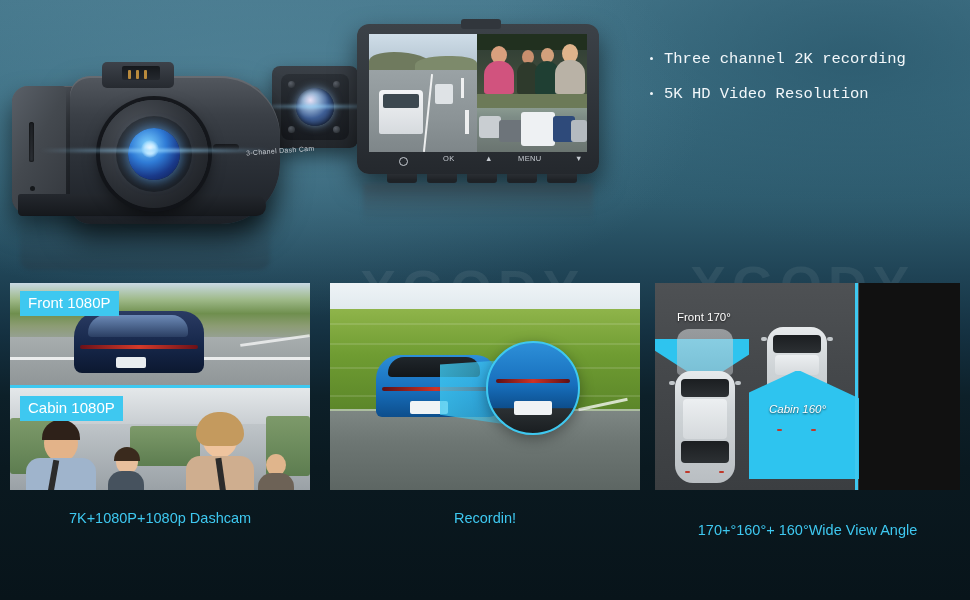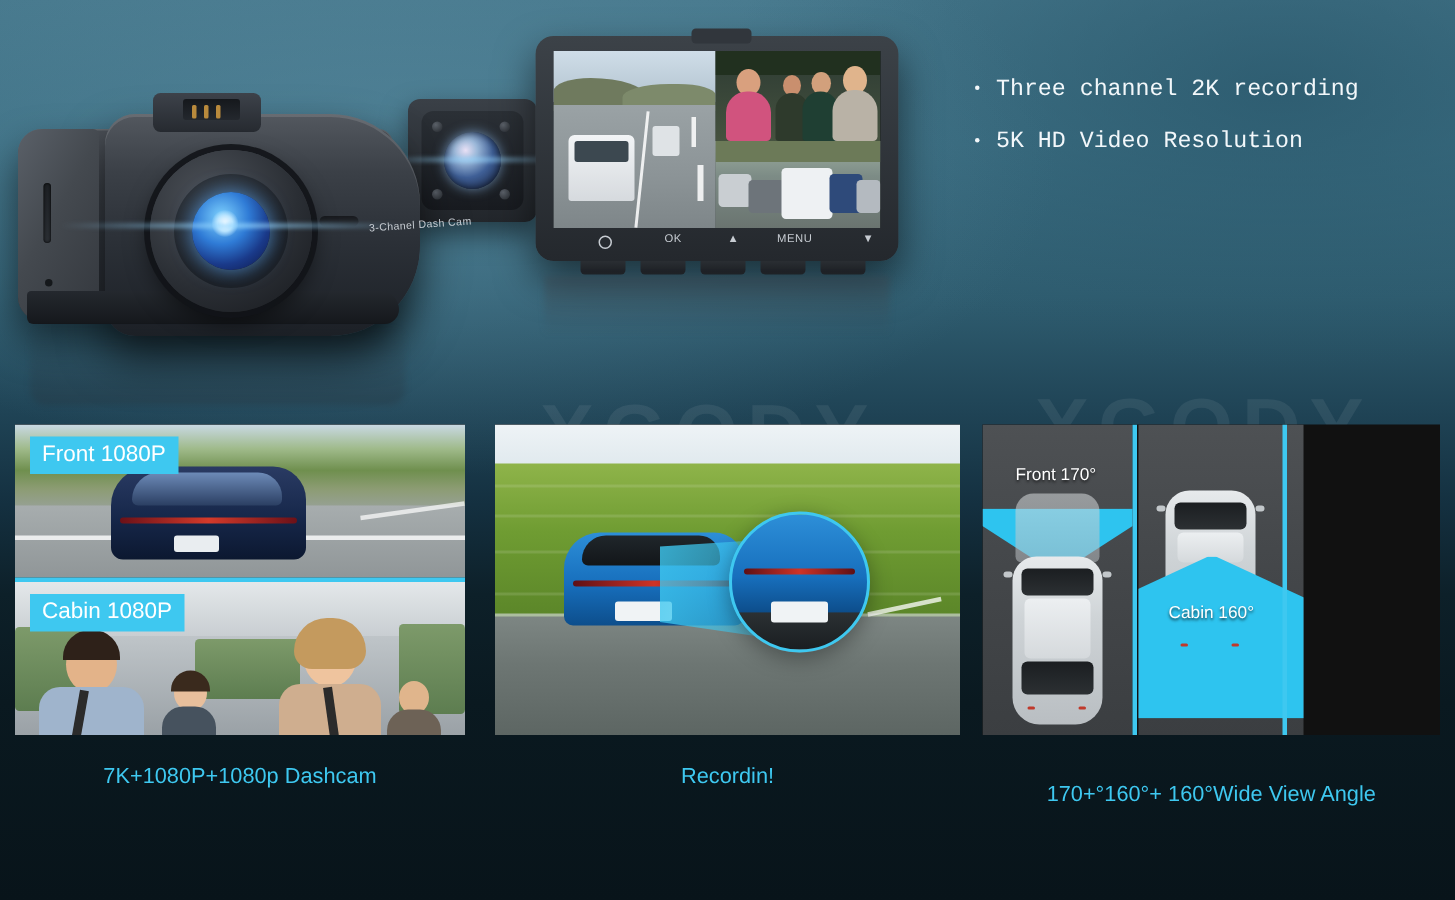--- a/index.html
+++ b/index.html
@@ -372,21 +372,21 @@
       <div class="pc-wind" style="left:26px;top:158px;width:48px;height:22px;"></div>
       <div class="pc-mirror" style="left:14px;top:98px;"></div>
       <div class="pc-mirror" style="left:80px;top:98px;"></div>
       <div class="pc-tail" style="left:30px;top:188px;"></div>
       <div class="pc-tail" style="left:64px;top:188px;"></div>
       <div class="pc-lab" style="left:22px;top:28px;">Front 170°</div>
     </div>
 
     <div class="pc-div" style="left:100px;"></div>
 
-    <div class="pc-sub" style="left:104px;width:110px;">
+    <div class="pc-sub" style="left:94px;width:110px;font-style:italic;">
       <div class="pc-car" style="left:18px;top:44px;width:60px;height:112px;"></div>
       <div class="pc-wind" style="left:24px;top:52px;width:48px;height:18px;"></div>
       <div class="pc-roof" style="left:26px;top:72px;width:44px;height:20px;"></div>
       <div class="pc-cone" style="left:-14px;top:88px;width:126px;height:108px;clip-path:polygon(48% 0,52% 0,100% 26%,100% 100%,0 100%,0 26%);"></div>
       <div class="pc-mirror" style="left:12px;top:54px;"></div>
       <div class="pc-mirror" style="left:78px;top:54px;"></div>
       <div class="pc-tail" style="left:28px;top:146px;"></div>
       <div class="pc-tail" style="left:62px;top:146px;"></div>
       <div class="pc-lab" style="left:20px;top:120px;">Cabin 160°</div>
     </div>

